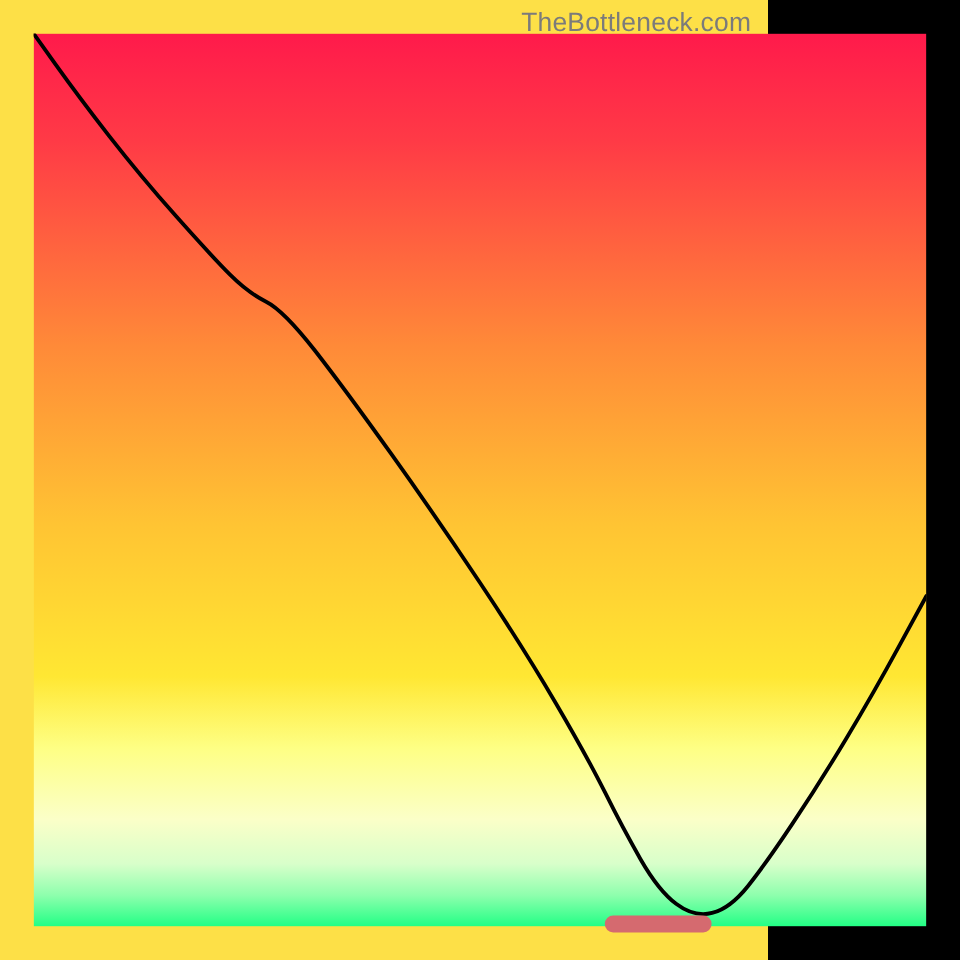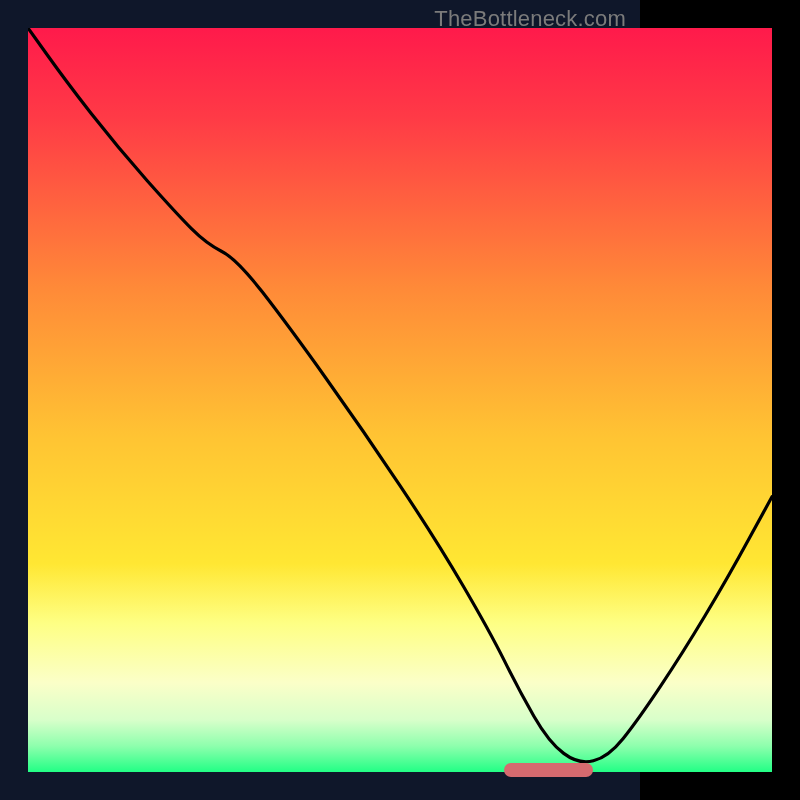--- a/index.html
+++ b/index.html
@@ -10,21 +10,21 @@
     background: #000;
     overflow: hidden;
     font-family: Arial, Helvetica, sans-serif;
   }
   .frame {
     position: absolute;
     top: 0;
     left: 0;
     width: 640px;
     height: 800px;
-    background: #0f172a;
+    background: #fde047;
   }
   .plot-area {
     position: absolute;
     top: 28px;
     left: 28px;
     width: 744px;
     height: 744px;
   }
   .gradient {
     position: absolute;

